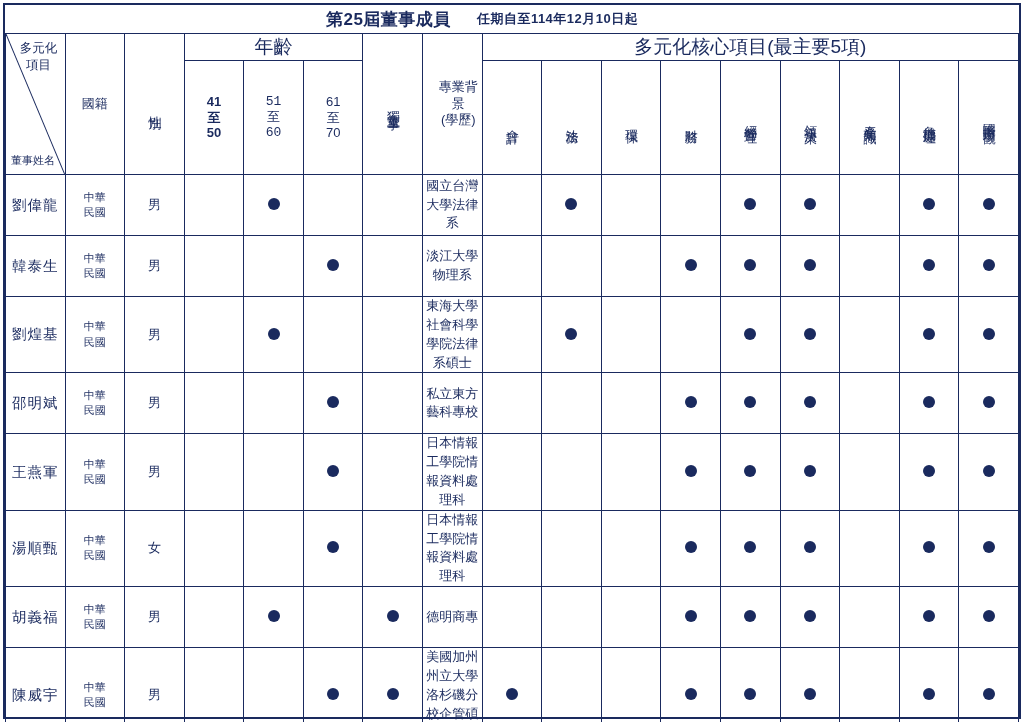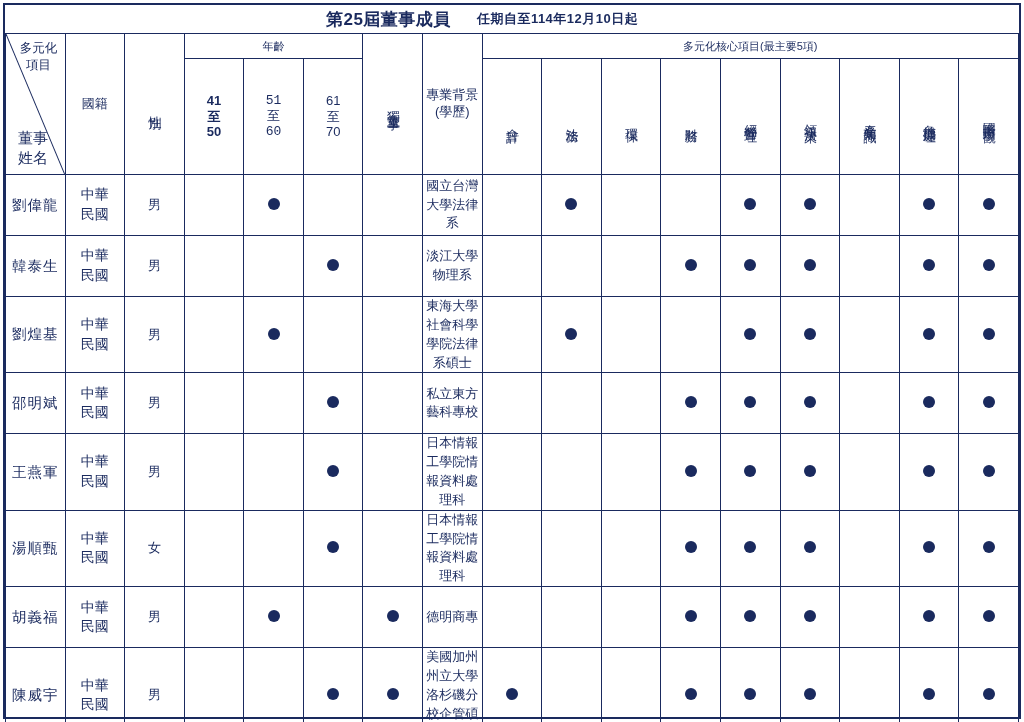--- a/index.html
+++ b/index.html
@@ -78,52 +78,52 @@
     top: 6px;
     font-size: 12.5px;
     line-height: 1.35;
     text-align: center;
     width: 46px;
   }
   .corner .lbl-bottom {
     position: absolute;
     left: 5px;
     bottom: 6px;
-    font-size: 15px;
+    font-size: 11px;
     line-height: 1.35;
     text-align: center;
     width: 44px;
   }
   .vert {
     writing-mode: vertical-rl;
     text-orientation: upright;
     letter-spacing: 2px;
     font-size: 13px;
     line-height: 1.25;
     display: inline-block;
   }
   .hdr-two-line {
     font-size: 13px;
     line-height: 1.3;
   }
   .hdr-group {
-    font-size: 11px;
+    font-size: 19px;
     height: 24px;
     margin-left: 40px;
   }
   .hdr-age-sub {
     font-size: 13px;
     line-height: 1.2;
   }
   .name-cell {
     font-size: 14.5px;
     letter-spacing: 1px;
   }
   .nat-cell {
-    font-size: 14px;
+    font-size: 11px;
     line-height: 1.4;
   }
   .sex-cell {
     font-size: 13px;
   }
   .bg-cell {
     font-size: 13px;
     text-align: left;
     padding-left: 14px;
     line-height: 1.45;
@@ -158,21 +158,21 @@
               <svg class="diag" viewBox="0 0 78 140" preserveAspectRatio="none">
                 <line x1="0" y1="0" x2="78" y2="140" stroke="#1a2a5e" stroke-width="1.2"></line>
               </svg>
               <div class="lbl-top">多元化項目</div>
               <div class="lbl-bottom">董事姓名</div>
             </td>
             <td class="hdr-two-line" rowspan="3" style="width:50px;">國籍</td>
             <td rowspan="3" style="width:40px;"><span class="vert">性別</span></td>
             <td class="hdr-group" colspan="3">年齡</td>
             <td rowspan="3" style="width:52px;"><span class="vert">獨立董事</span></td>
-            <td class="hdr-two-line" rowspan="3" style="width:170px;">
+            <td class="hdr-two-line" rowspan="3" style="width:170px;padding-left:12px;">
               <div>專業背景</div>
               <div>(學歷)</div>
             </td>
             <td class="hdr-group" colspan="9">多元化核心項目(最主要5項)</td>
           </tr>
           <tr>
             <td class="hdr-age-sub" rowspan="2" style="width:48px;font-weight:bold;">41<br>至<br>50</td>
             <td class="hdr-age-sub" rowspan="2" style="width:48px;font-family:Liberation Mono, monospace;">51<br>至<br>60</td>
             <td class="hdr-age-sub" rowspan="2" style="width:48px;">61<br>至<br>70</td>
             <td class="core-hdr-cell" rowspan="2"><span class="vert">會計</span></td>

